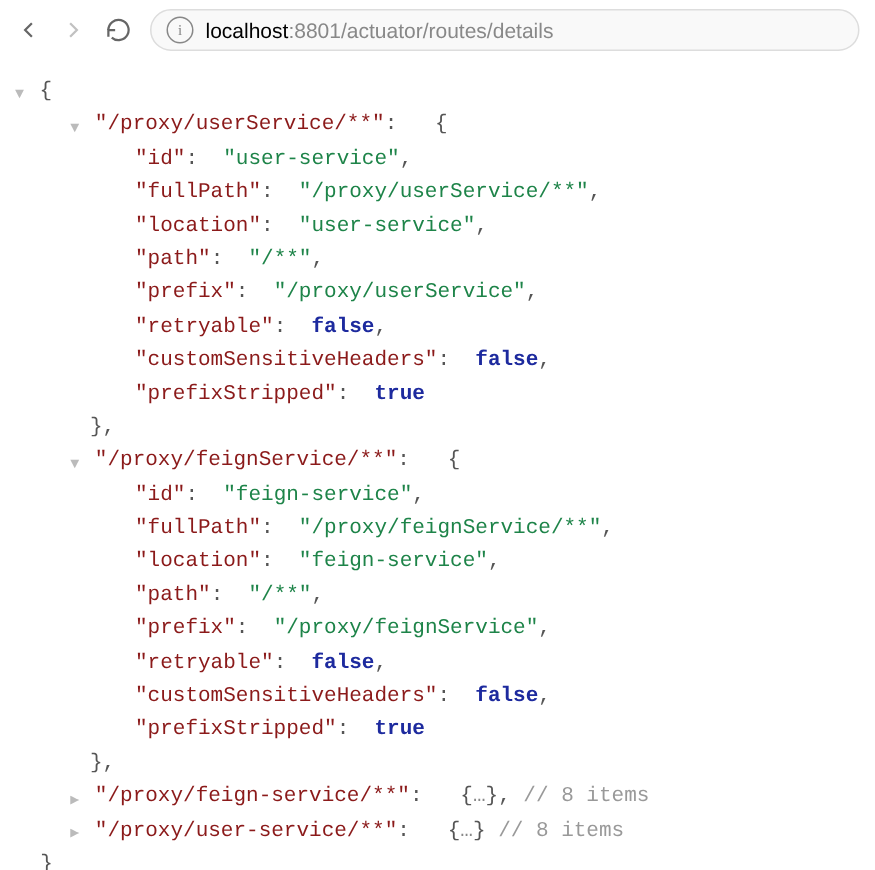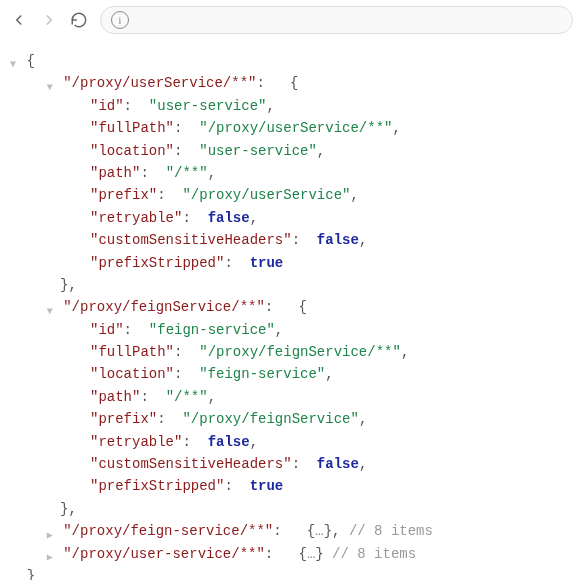--- a/index.html
+++ b/index.html
@@ -41,20 +41,21 @@
       </svg>
     </div>
   <div class="nav-icon">
       <svg width="18" height="18" viewBox="0 0 24 24" fill="none" stroke="currentColor" stroke-width="2">
         <path d="M3 12a9 9 0 1 1 3 6.7"></path>
         <polyline points="3 18 3 12 9 12"></polyline>
       </svg>
     </div>
   <div class="url-bar">
     <span class="info-icon">i</span>
+    <span class="url-text"><span class="url-host">localhost</span><span class="url-rest">:8801/actuator/routes/details</span></span>
   </div>
 </div>
 
 <div class="json">
 
 <div class="line i0"><span class="tri down"></span> <span class="pun">{</span></div>
 
 <div class="line i1">  <span class="tri down"></span> <span class="key">"/proxy/userService/**"</span><span class="pun">:   </span><span class="pun">{</span></div>
 <div class="line i3"><span class="key">"id"</span><span class="pun">:  </span><span class="str">"user-service"</span><span class="pun">,</span></div>
 <div class="line i3"><span class="key">"fullPath"</span><span class="pun">:  </span><span class="str">"/proxy/userService/**"</span><span class="pun">,</span></div>

